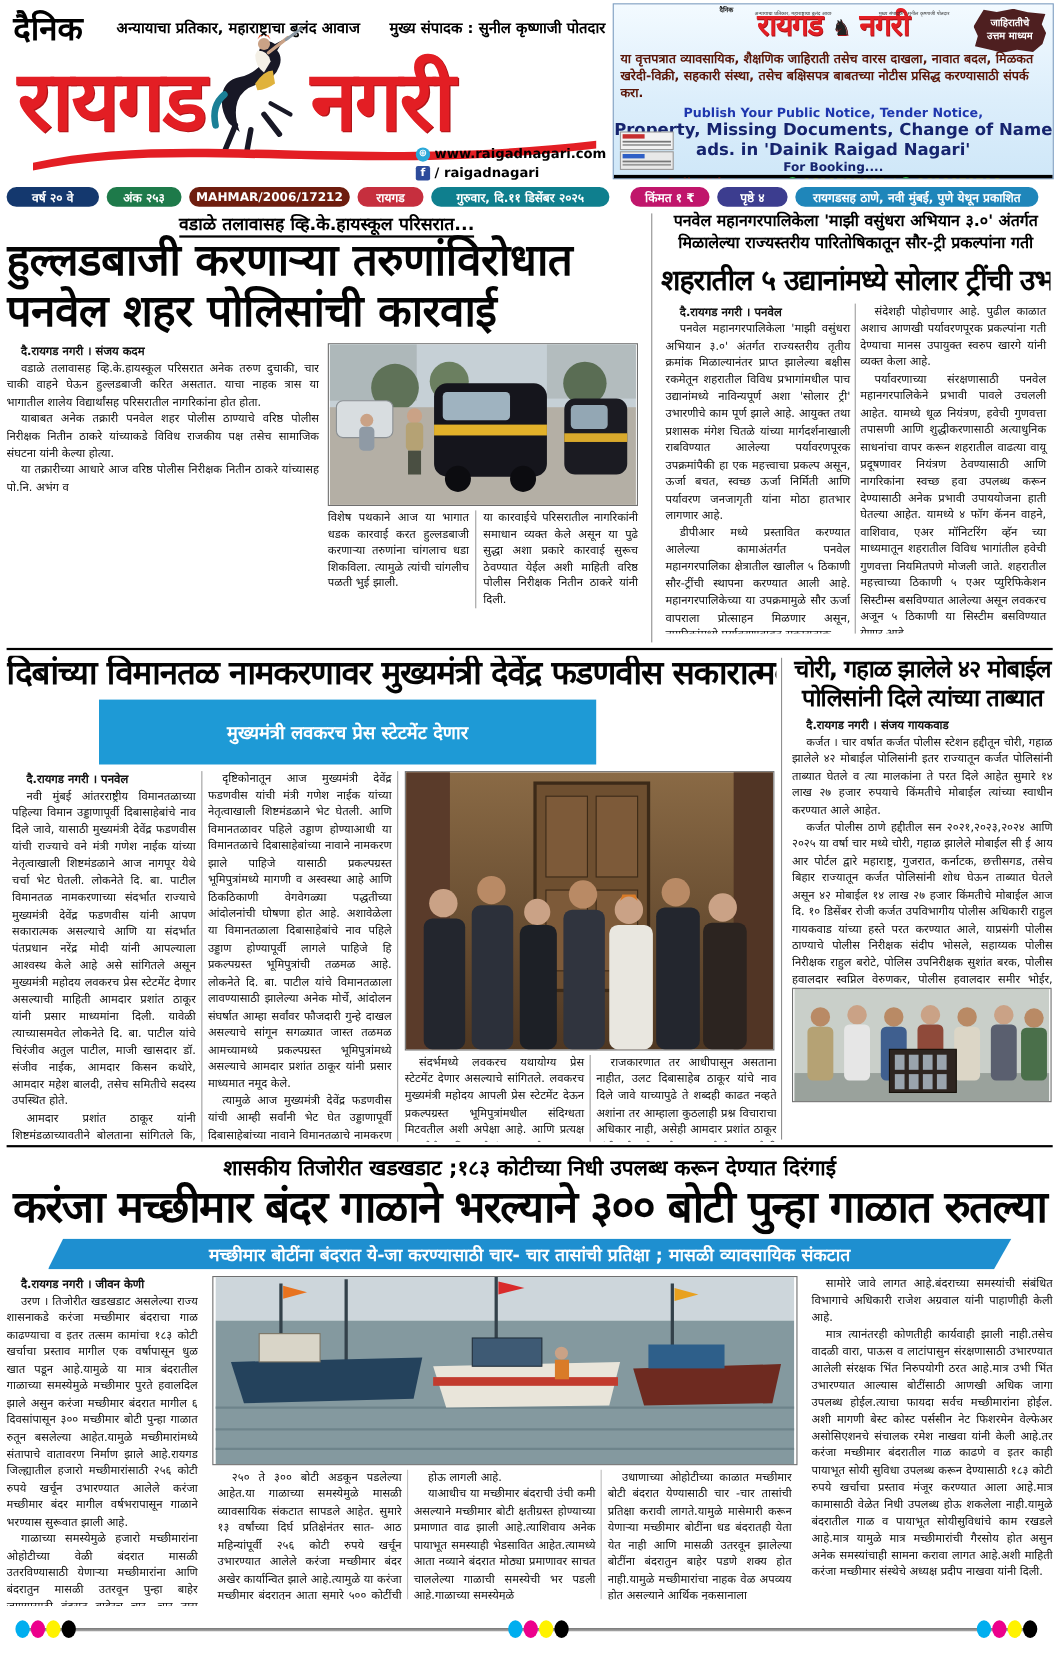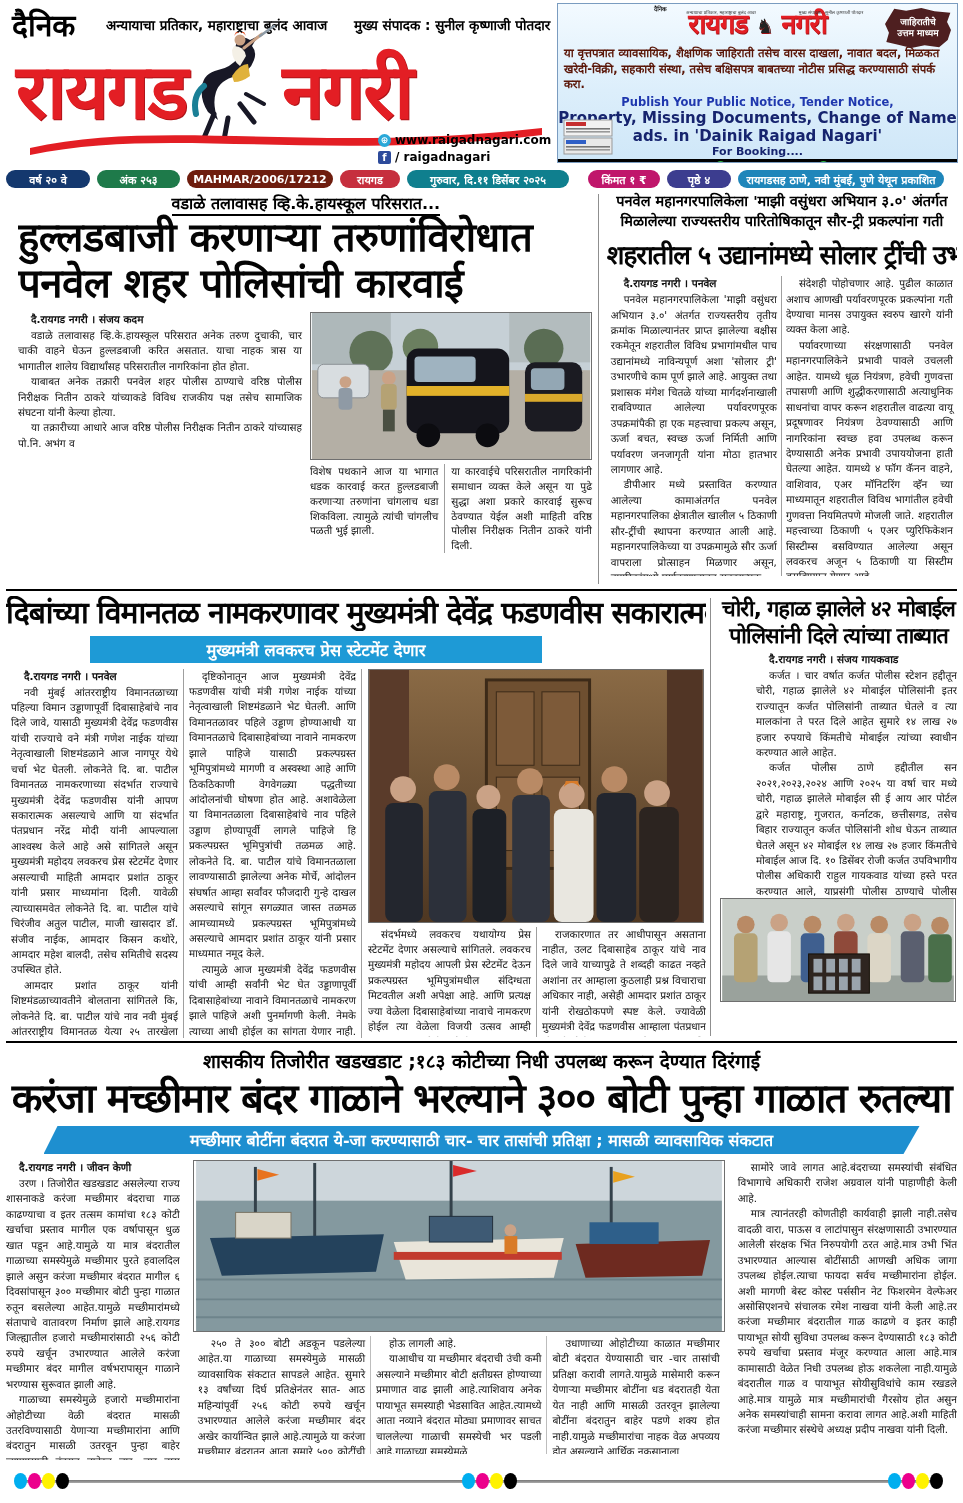--- a/index.html
+++ b/index.html
@@ -38,67 +38,67 @@
   .call-label { color:#ff4a1f; }
   .wa { display:inline-block; width:11px; height:11px; border-radius:50%; background:#2bb741; color:#fff; font-size:8px; line-height:11px; text-align:center; }
   .phone { color:#ffe400; }
   .slash { color:#ffe400; }
   .office-line { font-size:10px; font-weight:700; text-align:center; color:#000; padding:1px 2px; letter-spacing:-0.2px; white-space:nowrap; }
   .np-thumb { position:absolute; left:5px; top:112px; }
 
   
   .info-bar { display:flex; align-items:center; padding:4px 19px 2px 6px; gap:7px; }
   .badge { height:18px; border-radius:9px; color:#fff; font-size:11px; font-weight:700; display:flex; align-items:center; justify-content:center; white-space:nowrap; overflow:hidden; }
-  .badge:nth-child(1){width:84px;} .badge:nth-child(2){width:83px;} .badge:nth-child(3){width:146px;}
+  .badge:nth-child(1){width:84px;} .badge:nth-child(2){width:68px;} .badge:nth-child(3){width:146px;}
   .badge:nth-child(4){width:60px;} .badge:nth-child(5){width:162px; margin-right:12px;}
   .badge:nth-child(6){width:72px;} .badge:nth-child(7){width:64px;} .badge:nth-child(8){flex:1;}
 
   
   .kicker { text-align:center; font-weight:700; color:#000; }
   .kicker .u { border-bottom:2px solid #000; padding-bottom:1px; }
   .headline { font-weight:800; color:#040404; letter-spacing:-0.5px; }
   .byline { font-weight:700; font-size:10.5px; margin:0 0 2px 0; text-indent:13px; }
   .para { font-size:10.3px; line-height:1.5; text-align:justify; text-indent:13px; margin:0; }
   .vrule { width:1px; background:#8f8f8f; margin:2px 4px; }
   .hrule { height:2px; background:#000; margin:3px 6px; }
   .photo { border:1px solid #6f6f6f; display:block; }
 
   
   .sec1 { display:flex; padding:2px 6px 0 6px; height:396px; }
-  .art-police { width:582px; overflow:hidden;margin-left:12px; }
+  .art-police { width:582px; overflow:hidden; }
   .k1 { font-size:16px; }
   .h1a { font-size:40px; line-height:1.16; }
   .police-content { display:flex; margin-top:5px; }
   .police-text { width:292px; padding-right:8px; overflow:hidden; height:250px; }
   .police-right { width:282px; }
   .captions { display:flex; margin-top:4px; }
   .cap-left { width:48%; padding-right:6px; border-right:1px solid #9f9f9f; }
   .cap-right { width:52%; padding-left:6px; }
   .cap { font-size:10.3px; line-height:1.45; text-align:justify; }
   .art-solar { width:358px; padding-left:4px; overflow:hidden; }
   .k2 { font-size:14.5px; line-height:1.35; white-space:nowrap; overflow:hidden; }
   .h2a { font-size:26px; text-align:center; margin:5px 0 4px 0; white-space:nowrap; overflow:hidden; letter-spacing:-1px; }
   .solar-cols { display:flex; }
   .scol { width:50%; padding:0 4px; overflow:hidden; height:300px; }
   .scol.first { border-right:1px solid #9f9f9f; }
 
   
   .sec2 { display:flex; padding:2px 6px 0 6px; height:444px; }
   .sec2-left { width:700px; overflow:hidden; }
   .h3a { font-size:30px; text-align:center; white-space:nowrap; overflow:hidden; letter-spacing:-1px; line-height:1.15; }
-  .subhead3 { width:452px; margin:5px 0 6px 84px; background:#1e9ad6; color:#fff; text-align:center; font-size:16.5px; font-weight:700; padding:2px 0; }
+  .subhead3 { width:452px; margin:5px 0 6px 84px; background:#1e9ad6; color:#fff; text-align:center; font-size:16.5px; font-weight:700; padding:18px 0; }
   .sec2-cols { display:flex; }
   .colAB { width:178px; padding:0 5px; border-right:1px solid #9f9f9f; overflow:hidden; height:372px; }
   .colC { width:344px; padding-left:6px; }
   .colC-row { display:flex; margin-top:4px; height:110px; overflow:hidden; }
   .colC1 { width:50%; padding-right:5px; border-right:1px solid #9f9f9f; }
   .colC2 { width:50%; padding-left:5px; }
   .art-mobile { width:242px; padding-left:5px; overflow:hidden; }
   .h4a { font-size:21.5px; line-height:1.25; text-align:center; white-space:nowrap; overflow:hidden; letter-spacing:-1px; }
-  .mobile-body { height:246px; overflow:hidden; margin-top:2px;margin-left:36px; }
+  .mobile-body { height:246px; overflow:hidden; margin-top:2px; }
 
   
   .sec3 { padding:2px 6px 0 6px; height:430px; overflow:hidden; }
   .k5 { font-size:19px; white-space:nowrap; overflow:hidden; }
   .h5a { font-size:40px; text-align:center; white-space:nowrap; overflow:hidden; letter-spacing:-1.5px; line-height:1.2; }
   .subhead5 { width:876px; margin:4px auto 6px auto; background:#1e8fd0; color:#fff; font-size:16px; font-weight:700; text-align:center; padding:3px 0; clip-path:polygon(14px 0,100% 0,calc(100% - 16px) 100%,0 100%); }
   .sec3-cols { display:flex; }
   .col5-1 { width:182px; padding-right:6px; overflow:hidden; height:300px; }
   .center-wrap { width:546px; padding:0 7px; }
   .under-row { display:flex; margin-top:4px; height:118px; overflow:hidden; }

